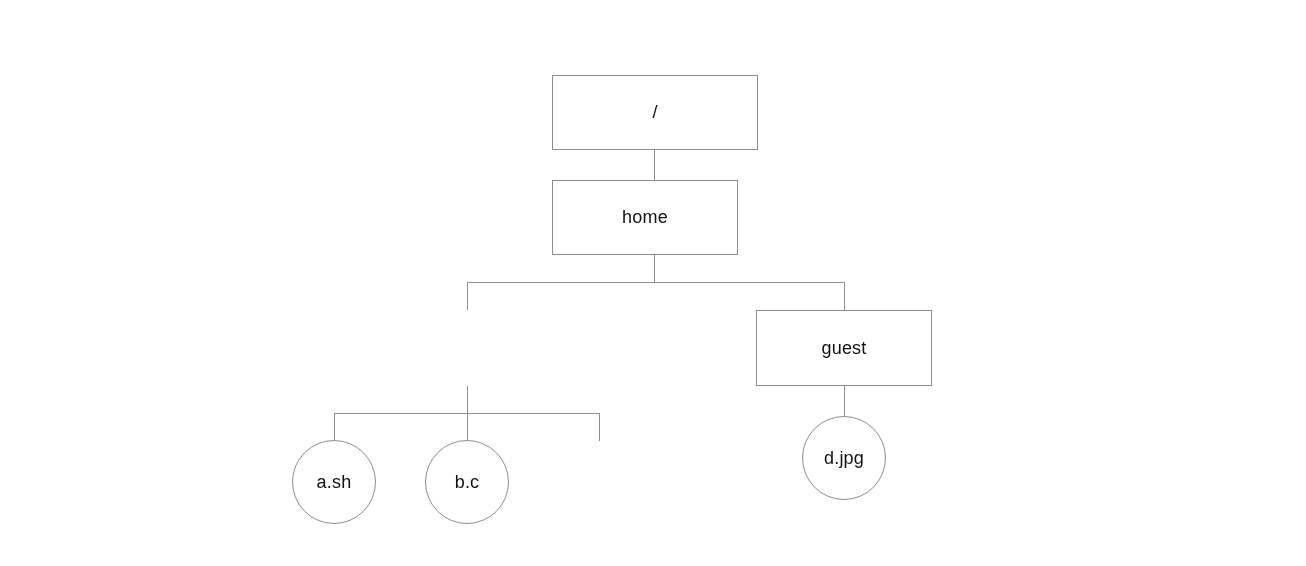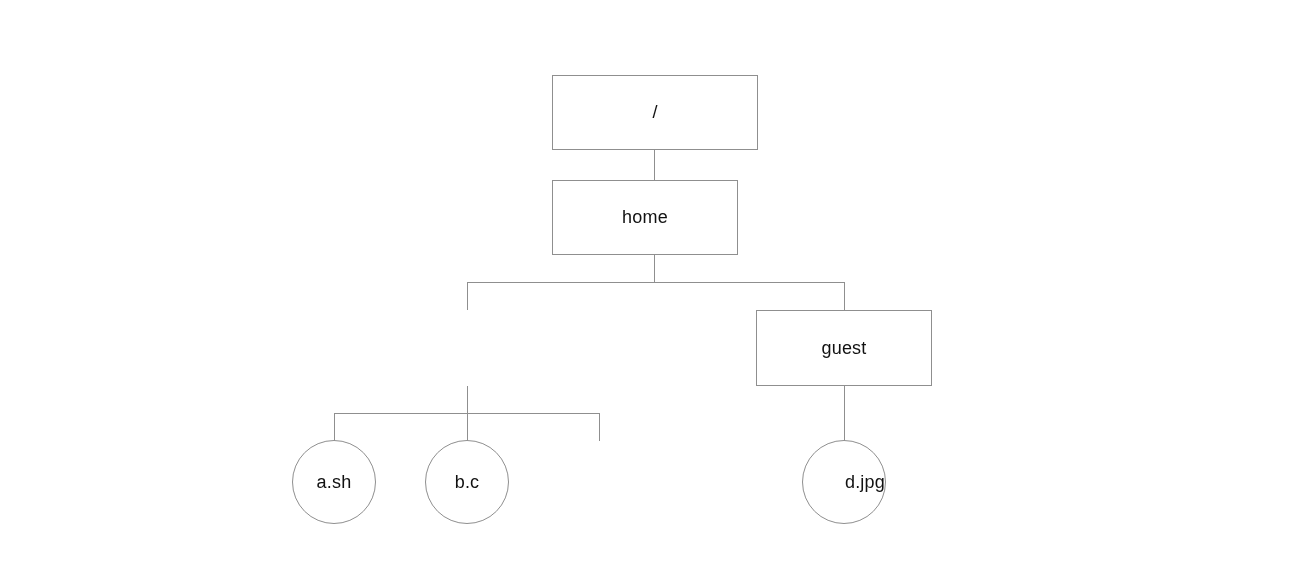--- a/index.html
+++ b/index.html
@@ -43,21 +43,21 @@
   .line-h { height: 1px; }
 
   
   #node-root    { left: 552px; top:  75px; width: 206px; height: 75px; }
   #node-home    { left: 552px; top: 180px; width: 186px; height: 75px; }
   #node-minchul { left: 381px; top: 310px; width: 175px; height: 76px; }
   #node-guest   { left: 756px; top: 310px; width: 176px; height: 76px; }
   #node-a-sh    { left: 292px; top: 440px; width: 84px;  height: 84px; }
   #node-b-c     { left: 425px; top: 440px; width: 84px;  height: 84px; }
   #node-c-tar   { left: 557px; top: 440px; width: 84px;  height: 84px; }
-  #node-d-jpg   { left: 802px; top: 440px; width: 84px;  height: 84px; justify-content: flex-end; }
+  #node-d-jpg   { left: 802px; top: 416px; width: 84px;  height: 84px; }
 
   #edge-root-home      { left: 654px; top: 150px; height: 30px; }
   #edge-home-stub      { left: 654px; top: 255px; height: 28px; }
   #edge-home-bus       { left: 467px; top: 282px; width: 378px; }
   #edge-bus-minchul    { left: 467px; top: 282px; height: 28px; }
   #edge-bus-guest      { left: 844px; top: 282px; height: 28px; }
   #edge-minchul-stub   { left: 467px; top: 386px; height: 28px; }
   #edge-minchul-bus    { left: 334px; top: 413px; width: 266px; }
   #edge-bus-a-sh       { left: 334px; top: 413px; height: 28px; }
   #edge-bus-b-c        { left: 467px; top: 413px; height: 28px; }

